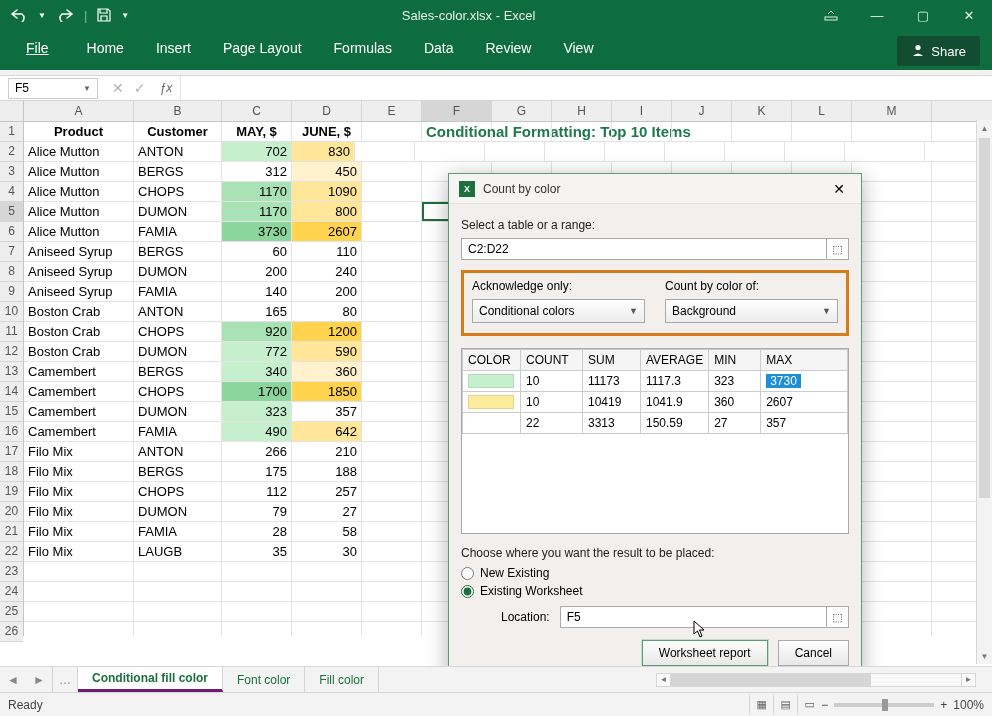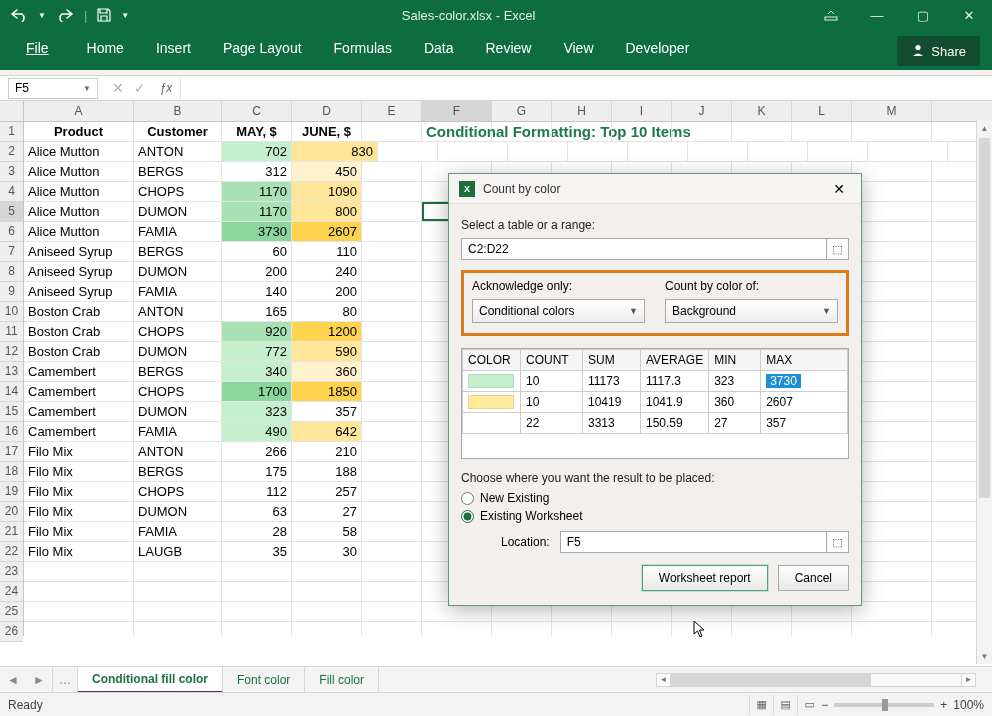--- a/index.html
+++ b/index.html
@@ -62,42 +62,42 @@
 .dlg-body { padding: 10px 12px 14px; }
 .dlg-label { margin: 4px 0 6px; color: #222; }
 .dlg-input { display: flex; }
 .dlg-input input { flex: 1; border: 1px solid #a9a9a9; height: 22px; padding: 0 6px; font-size: 12px; background:#fff; }
 .dlg-input .pick { width: 22px; height: 22px; border: 1px solid #a9a9a9; border-left: none; display:flex; align-items:center; justify-content:center; font-size:11px; cursor:pointer; background:#fff; }
 .hlbox { border: 3px solid #d87b1a; padding: 6px 8px 10px; margin: 10px 0 12px; background: #f2efed; }
 .hlrow { display: flex; gap: 20px; }
 .hlcol { flex: 1; }
 .ddsel { margin-top: 6px; height: 24px; border: 1px solid #a9a9a9; background: linear-gradient(#fff,#ececec); display:flex; align-items:center; padding: 0 6px; justify-content: space-between; cursor:pointer; }
 .ddsel .car { font-size: 9px; color:#555; }
-.results { border: 1px solid #a9a9a9; background: #fff; height: 111px; margin-bottom: 12px; overflow:hidden; }
+.results { border: 1px solid #a9a9a9; background: #fff; height: 186px; margin-bottom: 12px; overflow:hidden; }
 .rtbl { width: 100%; border-collapse: collapse; font-size: 12px; }
 .rtbl th, .rtbl td { border: 1px solid #ccc; padding: 3px 5px; text-align: left; height: 20px; }
 .rtbl th { background: #f5f5f5; font-weight: 400; }
 .swatch { width: 46px; height: 14px; display:block; }
 .sw-green { background: #c6efce; border:1px solid #b5d9bc; }
 .sw-yellow { background: #ffeb9c; border:1px solid #e5d48c; }
 .selval { background: #1e8fd6; color:#fff; padding: 0 4px; display:inline-block; }
 .radio-row { display:flex; align-items:center; gap: 6px; margin: 4px 0; }
 .radio-row input { accent-color: #1d6f3e; }
 .locrow { display:flex; align-items:center; gap: 10px; margin: 8px 0 12px 40px; }
 .locrow .dlg-input { flex:1; }
 .dlg-buttons { display:flex; justify-content:flex-end; gap: 10px; }
 .dlg-buttons button { height: 26px; padding: 0 16px; border: 1px solid #a9a9a9; background: linear-gradient(#fdfdfd,#e8e8e8); font-size: 12px; cursor:pointer; }
 .dlg-buttons button.primary { border: 1px solid #5a9d78; outline: 1px solid #bfe0cd; position: relative; }
 
 
 .sheettabs { position: absolute; left:0; right:0; bottom: 24px; height: 26px; border-top: 1px solid #d6d6d6; background: #f3f3f3; display:flex; align-items:center; font-size: 12px; }
 .sheettabs .navbtn { width: 26px; text-align:center; color:#888; cursor:pointer; }
 .sheettabs .dots { padding: 0 6px; color:#888; border-left:1px solid #d6d6d6; border-right:1px solid #d6d6d6; height:100%; display:flex; align-items:center; cursor:pointer;}
 .sheettabs .tab { padding: 0 14px; height: 100%; display:flex; align-items:center; border-right: 1px solid #d6d6d6; cursor:pointer; background:#f3f3f3; color:#1d6f3e; }
-.sheettabs .tab.active { background: #fff; border-bottom: 1px solid #701a75; font-weight:700; }
+.sheettabs .tab.active { background: #fff; border-bottom: 3px solid #701a75; font-weight:700; }
 .sheettabs .filler { flex:1; }
 .sheettabs .hscroll { width: 320px; height: 14px; background:#f9f9f9; border:1px solid #d6d6d6; margin-right: 16px; position:relative; }
 .sheettabs .hscroll .thumb { position:absolute; left:14px; top:0; bottom:0; width:200px; background:#d6d6d6; }
 .sheettabs .hscroll .arr { position:absolute; top:0; bottom:0; width:14px; display:flex; align-items:center; justify-content:center; font-size:8px; color:#777; }
 .sheettabs .hscroll .arr.l { left:0; border-right:1px solid #d6d6d6; }
 .sheettabs .hscroll .arr.r { right:0; border-left:1px solid #d6d6d6; }
 
 
 .statusbar { position:absolute; left:0; right:0; bottom:0; height:24px; background:#f3f3f3; border-top:1px solid #d6d6d6; display:flex; align-items:center; font-size:12px; padding: 0 8px; color:#444; }
 .statusbar .filler { flex:1; }
@@ -155,21 +155,20 @@
 
 <div class="ribbon-tabs">
   <div class="tab file">File</div>
   <div class="tab">Home</div>
   <div class="tab">Insert</div>
   <div class="tab">Page Layout</div>
   <div class="tab">Formulas</div>
   <div class="tab">Data</div>
   <div class="tab">Review</div>
   <div class="tab">View</div>
-  <div class="tab">Developer</div>
   <div class="spacer"></div>
   <div class="share">
     <span><svg width="14" height="14" viewBox="0 0 14 14">
           <circle cx="7" cy="4.5" r="2.6" fill="#fff"></circle>
           <path d="M2 13 Q7 8 12 13 Z" fill="#fff"></path>
         </svg></span>
     <span>Share</span>
   </div>
 </div>
 <div class="ribbon-gap"></div>
@@ -248,21 +247,21 @@
           <div class="cell" style="width: 60px;"></div>
           <div class="cell" style="width: 60px;"></div>
           <div class="cell" style="width: 60px;"></div>
           <div class="cell" style="width: 60px;"></div>
           <div class="cell" style="width: 80px;"></div>
         </div>
         <div class="row">
           <div class="cell" style="width: 110px;">Alice Mutton</div>
           <div class="cell" style="width: 88px;">ANTON</div>
           <div class="cell num g1" style="width: 70px;">702</div>
-          <div class="cell num y2" style="width: 86px;">830</div>
+          <div class="cell num y2" style="width: 63px;">830</div>
           <div class="cell" style="width: 60px;"></div>
           <div class="cell" style="width: 70px;"></div>
           <div class="cell" style="width: 60px;"></div>
           <div class="cell" style="width: 60px;"></div>
           <div class="cell" style="width: 60px;"></div>
           <div class="cell" style="width: 60px;"></div>
           <div class="cell" style="width: 60px;"></div>
           <div class="cell" style="width: 60px;"></div>
           <div class="cell" style="width: 80px;"></div>
         </div>
@@ -517,21 +516,21 @@
           <div class="cell" style="width: 60px;"></div>
           <div class="cell" style="width: 60px;"></div>
           <div class="cell" style="width: 60px;"></div>
           <div class="cell" style="width: 60px;"></div>
           <div class="cell" style="width: 60px;"></div>
           <div class="cell" style="width: 80px;"></div>
         </div>
         <div class="row">
           <div class="cell" style="width: 110px;">Filo Mix</div>
           <div class="cell" style="width: 88px;">DUMON</div>
-          <div class="cell num" style="width: 70px;">63</div>
+          <div class="cell num" style="width: 70px;">79</div>
           <div class="cell num" style="width: 70px;">27</div>
           <div class="cell" style="width: 60px;"></div>
           <div class="cell" style="width: 70px;"></div>
           <div class="cell" style="width: 60px;"></div>
           <div class="cell" style="width: 60px;"></div>
           <div class="cell" style="width: 60px;"></div>
           <div class="cell" style="width: 60px;"></div>
           <div class="cell" style="width: 60px;"></div>
           <div class="cell" style="width: 60px;"></div>
           <div class="cell" style="width: 80px;"></div>

